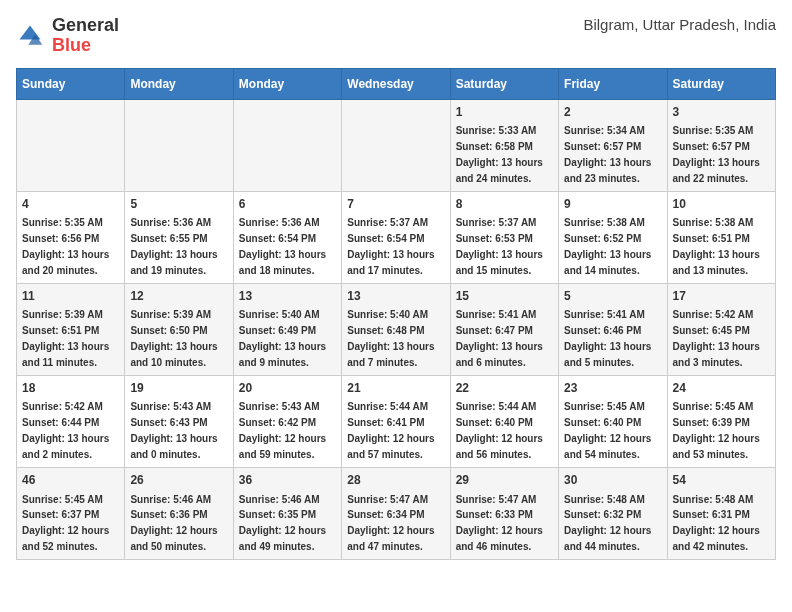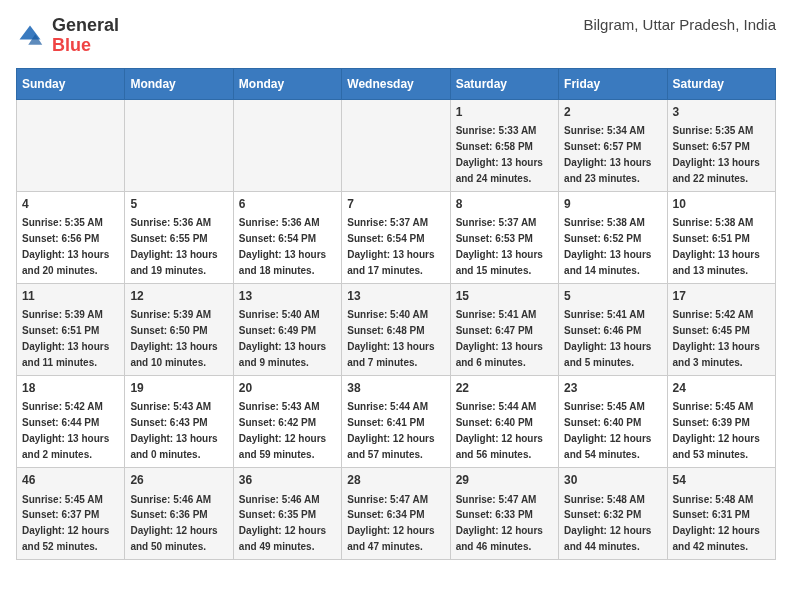--- a/index.html
+++ b/index.html
@@ -186,21 +186,21 @@
       <tr>
         <td><span class="day-number">18</span><span class="day-info" style="white-space: pre-line;">Sunrise: 5:42 AM
 Sunset: 6:44 PM
 Daylight: 13 hours and 2 minutes.</span></td>
         <td><span class="day-number">19</span><span class="day-info" style="white-space: pre-line;">Sunrise: 5:43 AM
 Sunset: 6:43 PM
 Daylight: 13 hours and 0 minutes.</span></td>
         <td><span class="day-number">20</span><span class="day-info" style="white-space: pre-line;">Sunrise: 5:43 AM
 Sunset: 6:42 PM
 Daylight: 12 hours and 59 minutes.</span></td>
-        <td><span class="day-number">38</span><span class="day-info" style="white-space: pre-line;">Sunrise: 5:44 AM
+        <td><span class="day-number">21</span><span class="day-info" style="white-space: pre-line;">Sunrise: 5:44 AM
 Sunset: 6:41 PM
 Daylight: 12 hours and 57 minutes.</span></td>
         <td><span class="day-number">22</span><span class="day-info" style="white-space: pre-line;">Sunrise: 5:44 AM
 Sunset: 6:40 PM
 Daylight: 12 hours and 56 minutes.</span></td>
         <td><span class="day-number">23</span><span class="day-info" style="white-space: pre-line;">Sunrise: 5:45 AM
 Sunset: 6:40 PM
 Daylight: 12 hours and 54 minutes.</span></td>
         <td><span class="day-number">24</span><span class="day-info" style="white-space: pre-line;">Sunrise: 5:45 AM
 Sunset: 6:39 PM

